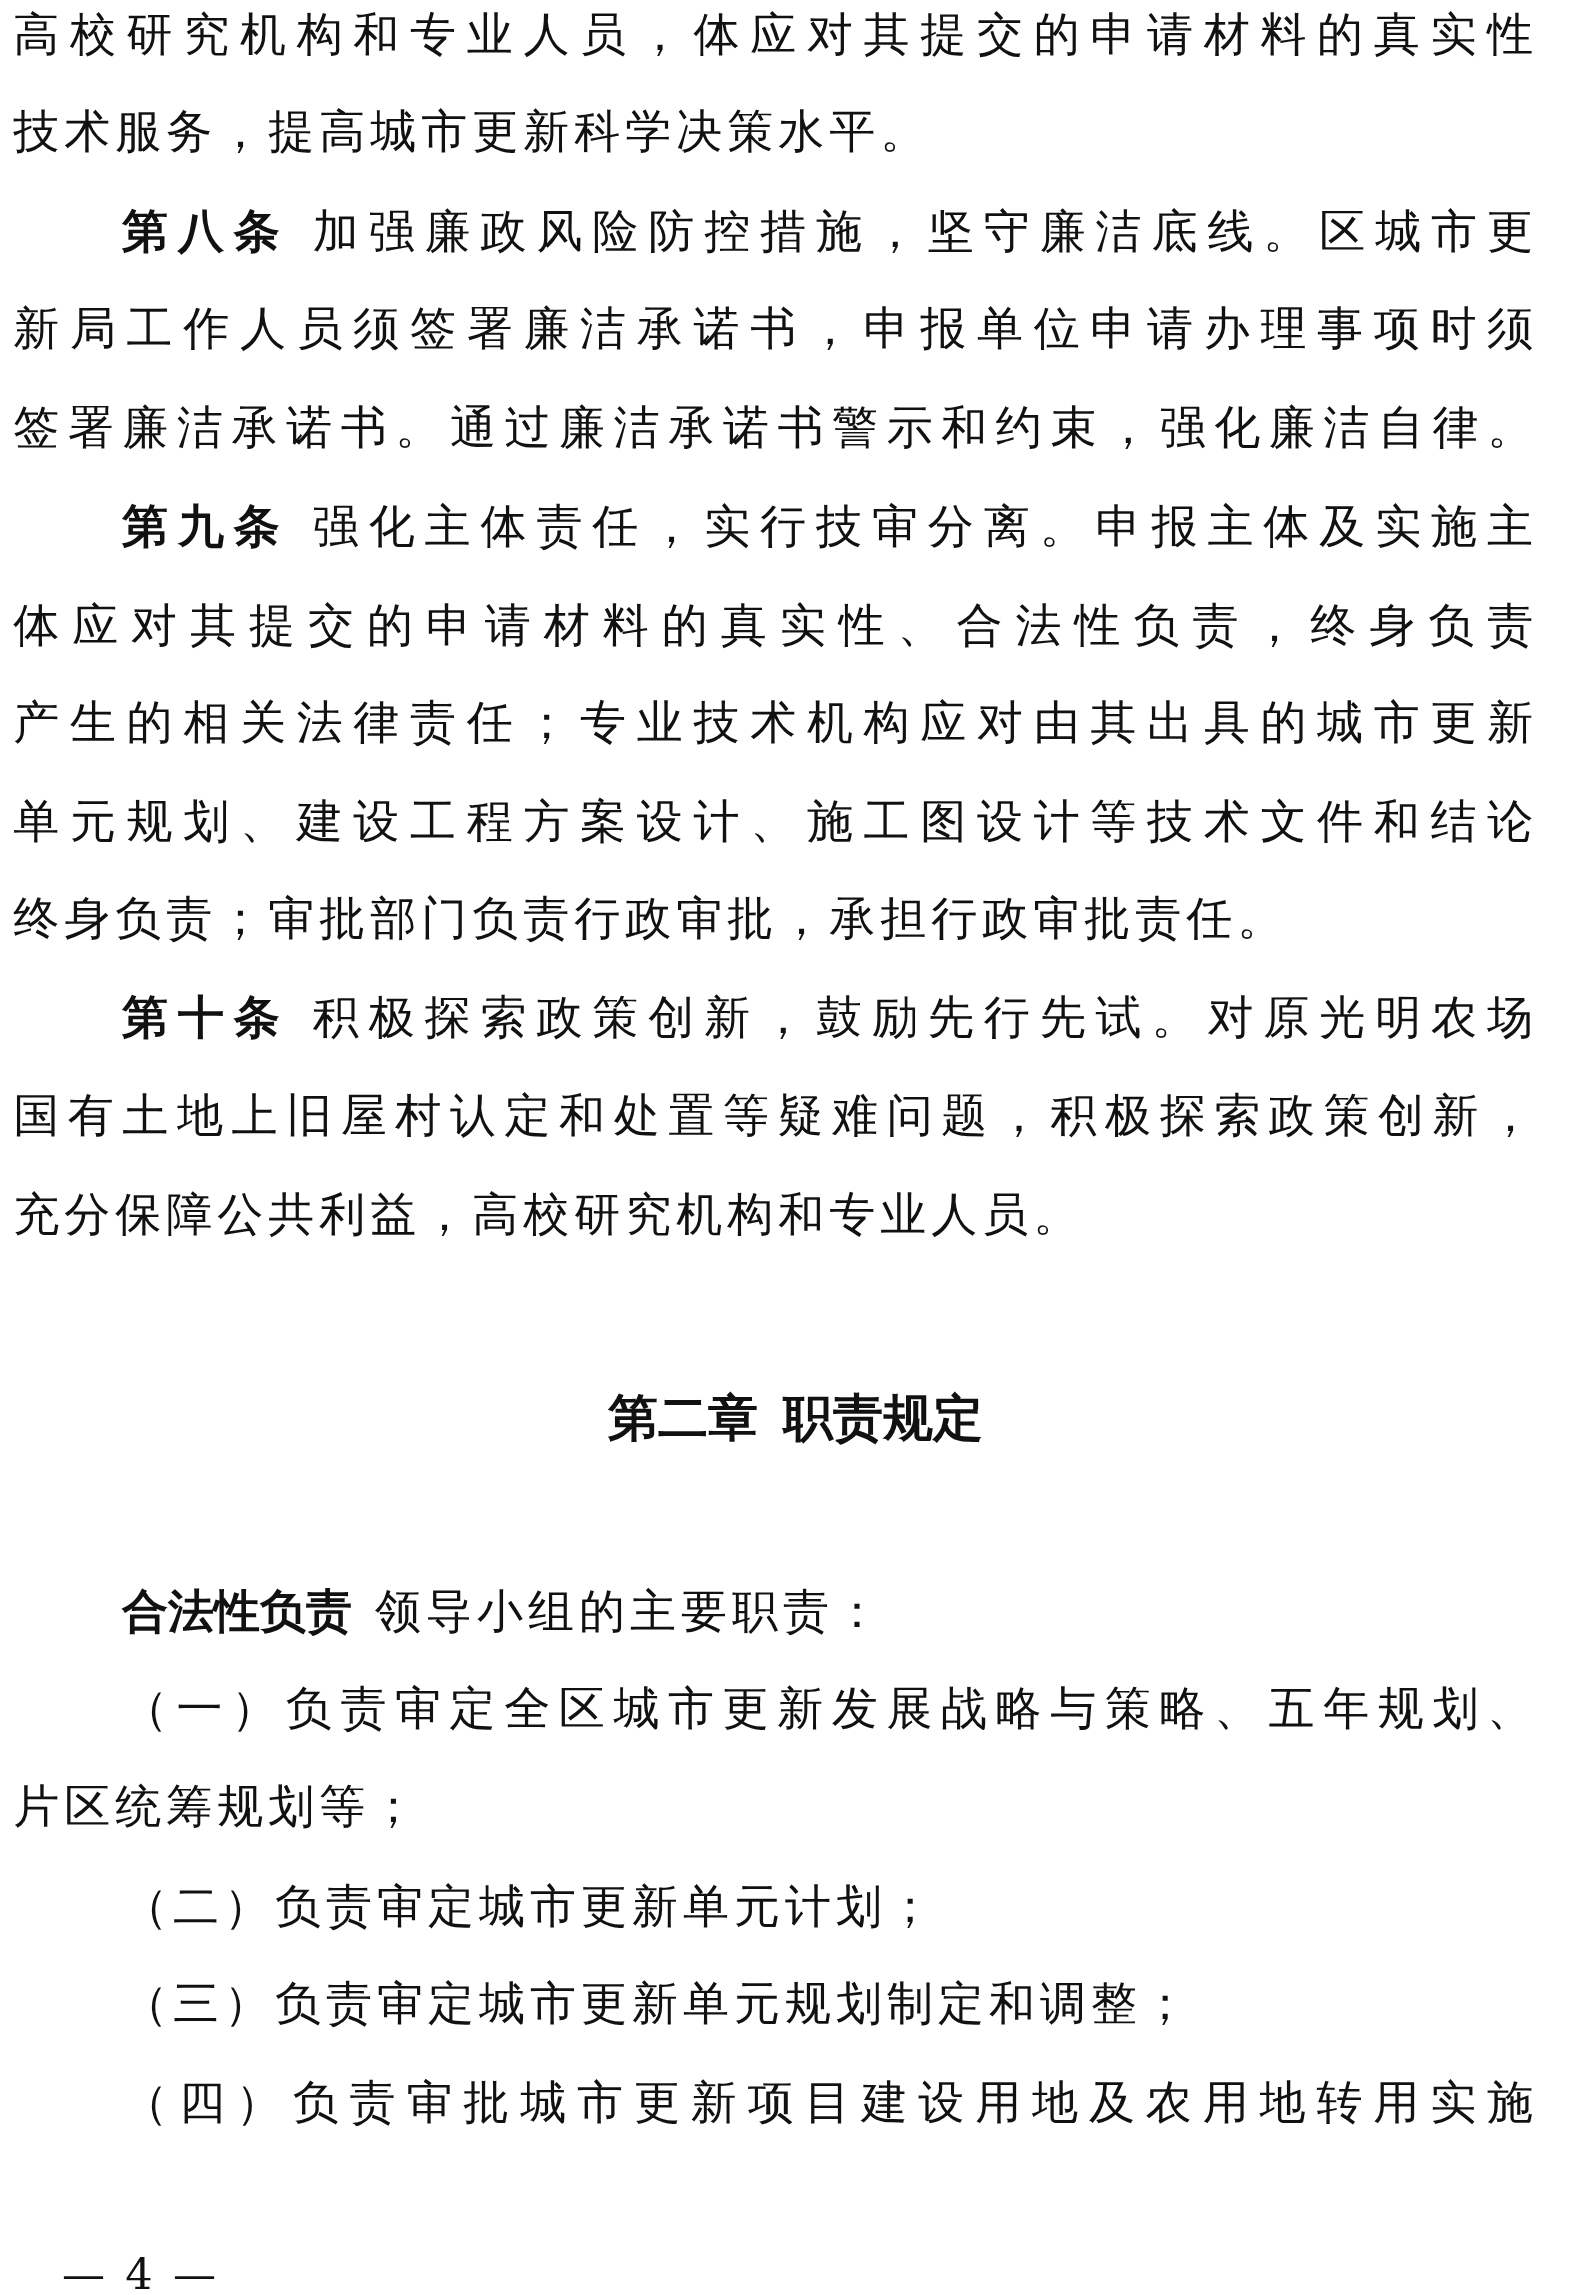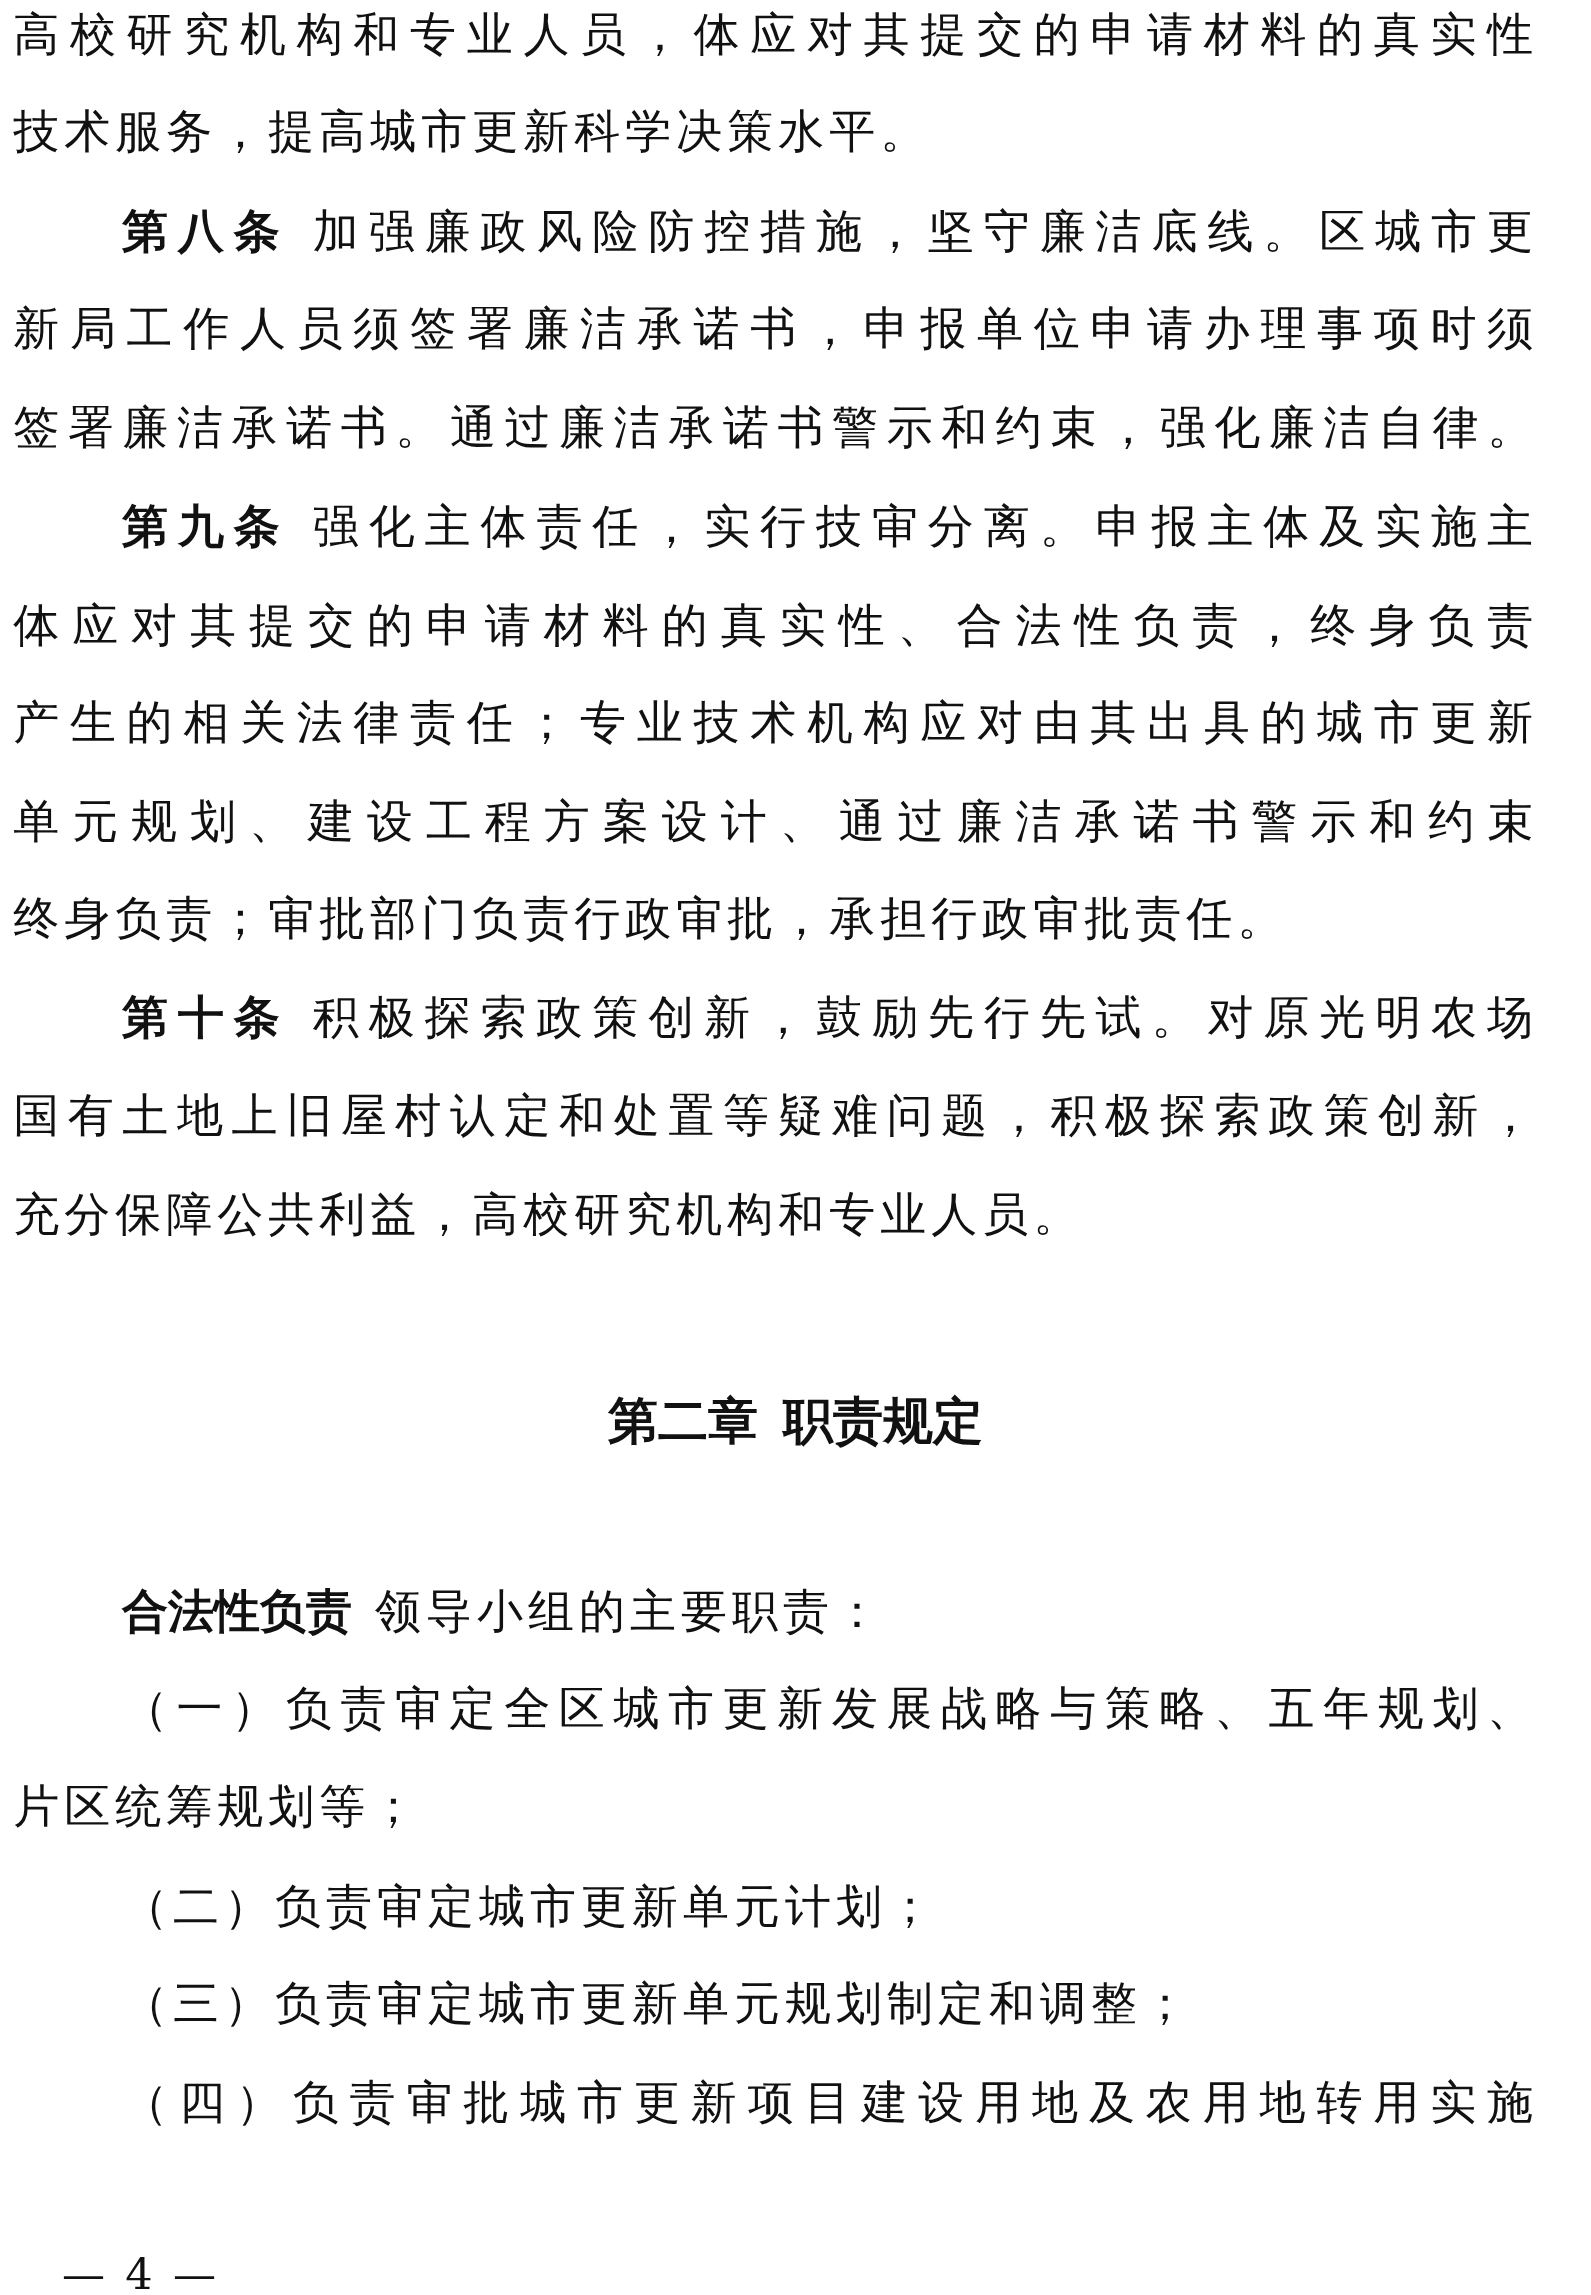--- a/index.html
+++ b/index.html
@@ -4,21 +4,21 @@
 <style>
   html, body { margin:0; padding:0; background:#ffffff; }
   body { width:1591px; height:2295px; position:relative; overflow:hidden;
          font-family:"DejaVu Serif","Liberation Serif",serif; color:#111; }
   .line { position:absolute; left:13.2px; width:1520px; font-size:46px; line-height:58px;
           white-space:nowrap; letter-spacing:5px; }
   .justify { text-align:justify; text-align-last:justify; letter-spacing:0; }
   .indent { left:122px; width:1411px; }
   .art { font-family:Liberation Sans, sans-serif; font-weight:bold; letter-spacing:0; margin-right:23px; }
   .heading { position:absolute; left:0; width:1591px; text-align:center; top:1390px;
-             font-family:Liberation Sans, sans-serif; font-weight:bold; font-size:50px; line-height:63px; }
+             font-family:Liberation Mono, monospace; font-weight:bold; font-size:50px; line-height:63px; }
   .heading span + span { margin-left:25px; }
   .page-num { position:absolute; left:62px; top:2249px; font-size:43px; line-height:50px; letter-spacing:3.3px; }
 </style>
 </head>
 <body>
 
 <div>
 
   <div class="line justify" style="top:5px">高校研究机构和专业人员，体应对其提交的申请材料的真实性</div>
   <div class="line" style="top:102px">技术服务，提高城市更新科学决策水平。</div>
@@ -27,21 +27,21 @@
     <span class="art">第八条</span><span>加强廉政风险防控措施，坚守廉洁底线。区城市更</span>
   </div>
   <div class="line justify" style="top:299px">新局工作人员须签署廉洁承诺书，申报单位申请办理事项时须</div>
   <div class="line justify" style="top:398px">签署廉洁承诺书。通过廉洁承诺书警示和约束，强化廉洁自律。</div>
 
   <div class="line indent justify" style="top:497px">
     <span class="art">第九条</span><span>强化主体责任，实行技审分离。申报主体及实施主</span>
   </div>
   <div class="line justify" style="top:596px">体应对其提交的申请材料的真实性、合法性负责，终身负责</div>
   <div class="line justify" style="top:693px">产生的相关法律责任；专业技术机构应对由其出具的城市更新</div>
-  <div class="line justify" style="top:792px">单元规划、建设工程方案设计、通过廉洁承诺书警示和约束</div>
+  <div class="line justify" style="top:792px">单元规划、建设工程方案设计、施工图设计等技术文件和结论</div>
   <div class="line" style="top:889px">终身负责；审批部门负责行政审批，承担行政审批责任。</div>
 
   <div class="line indent justify" style="top:988px">
     <span class="art">第十条</span><span>积极探索政策创新，鼓励先行先试。对原光明农场</span>
   </div>
   <div class="line justify" style="top:1086px">国有土地上旧屋村认定和处置等疑难问题，积极探索政策创新，</div>
   <div class="line" style="top:1185px">充分保障公共利益，高校研究机构和专业人员。</div>
 
   <div class="heading">
     <span>第二章</span><span>职责规定</span>

